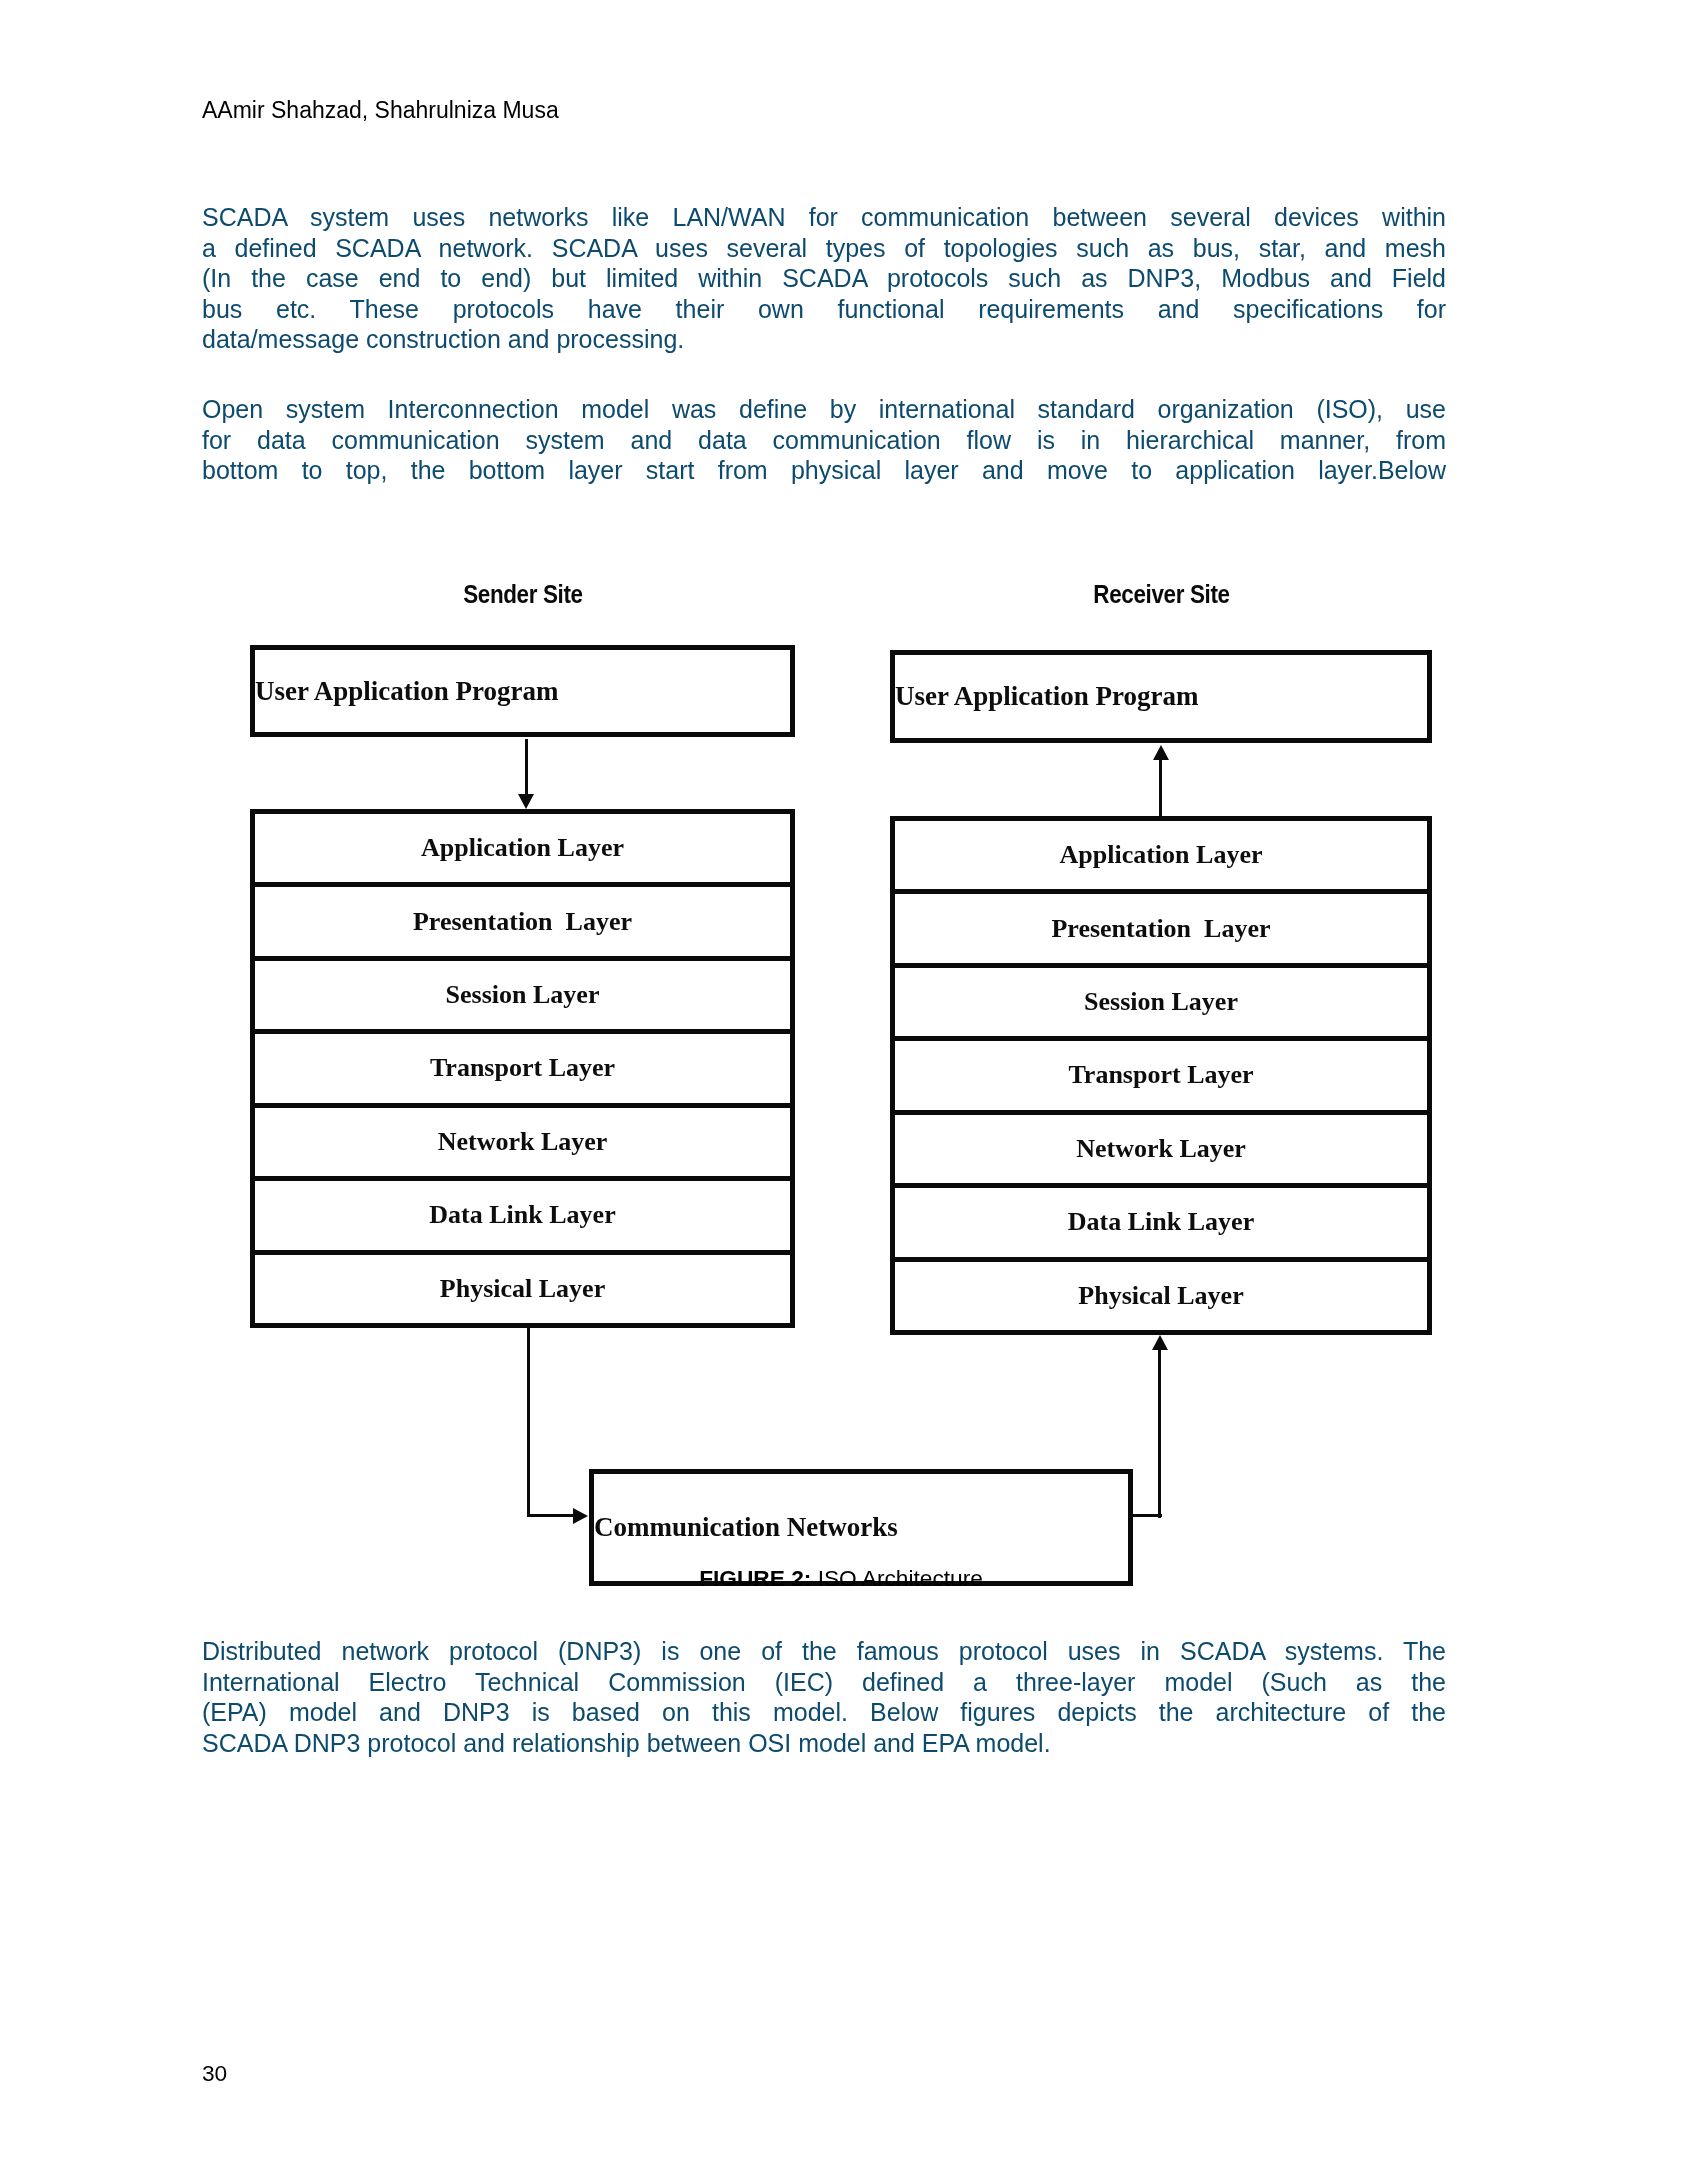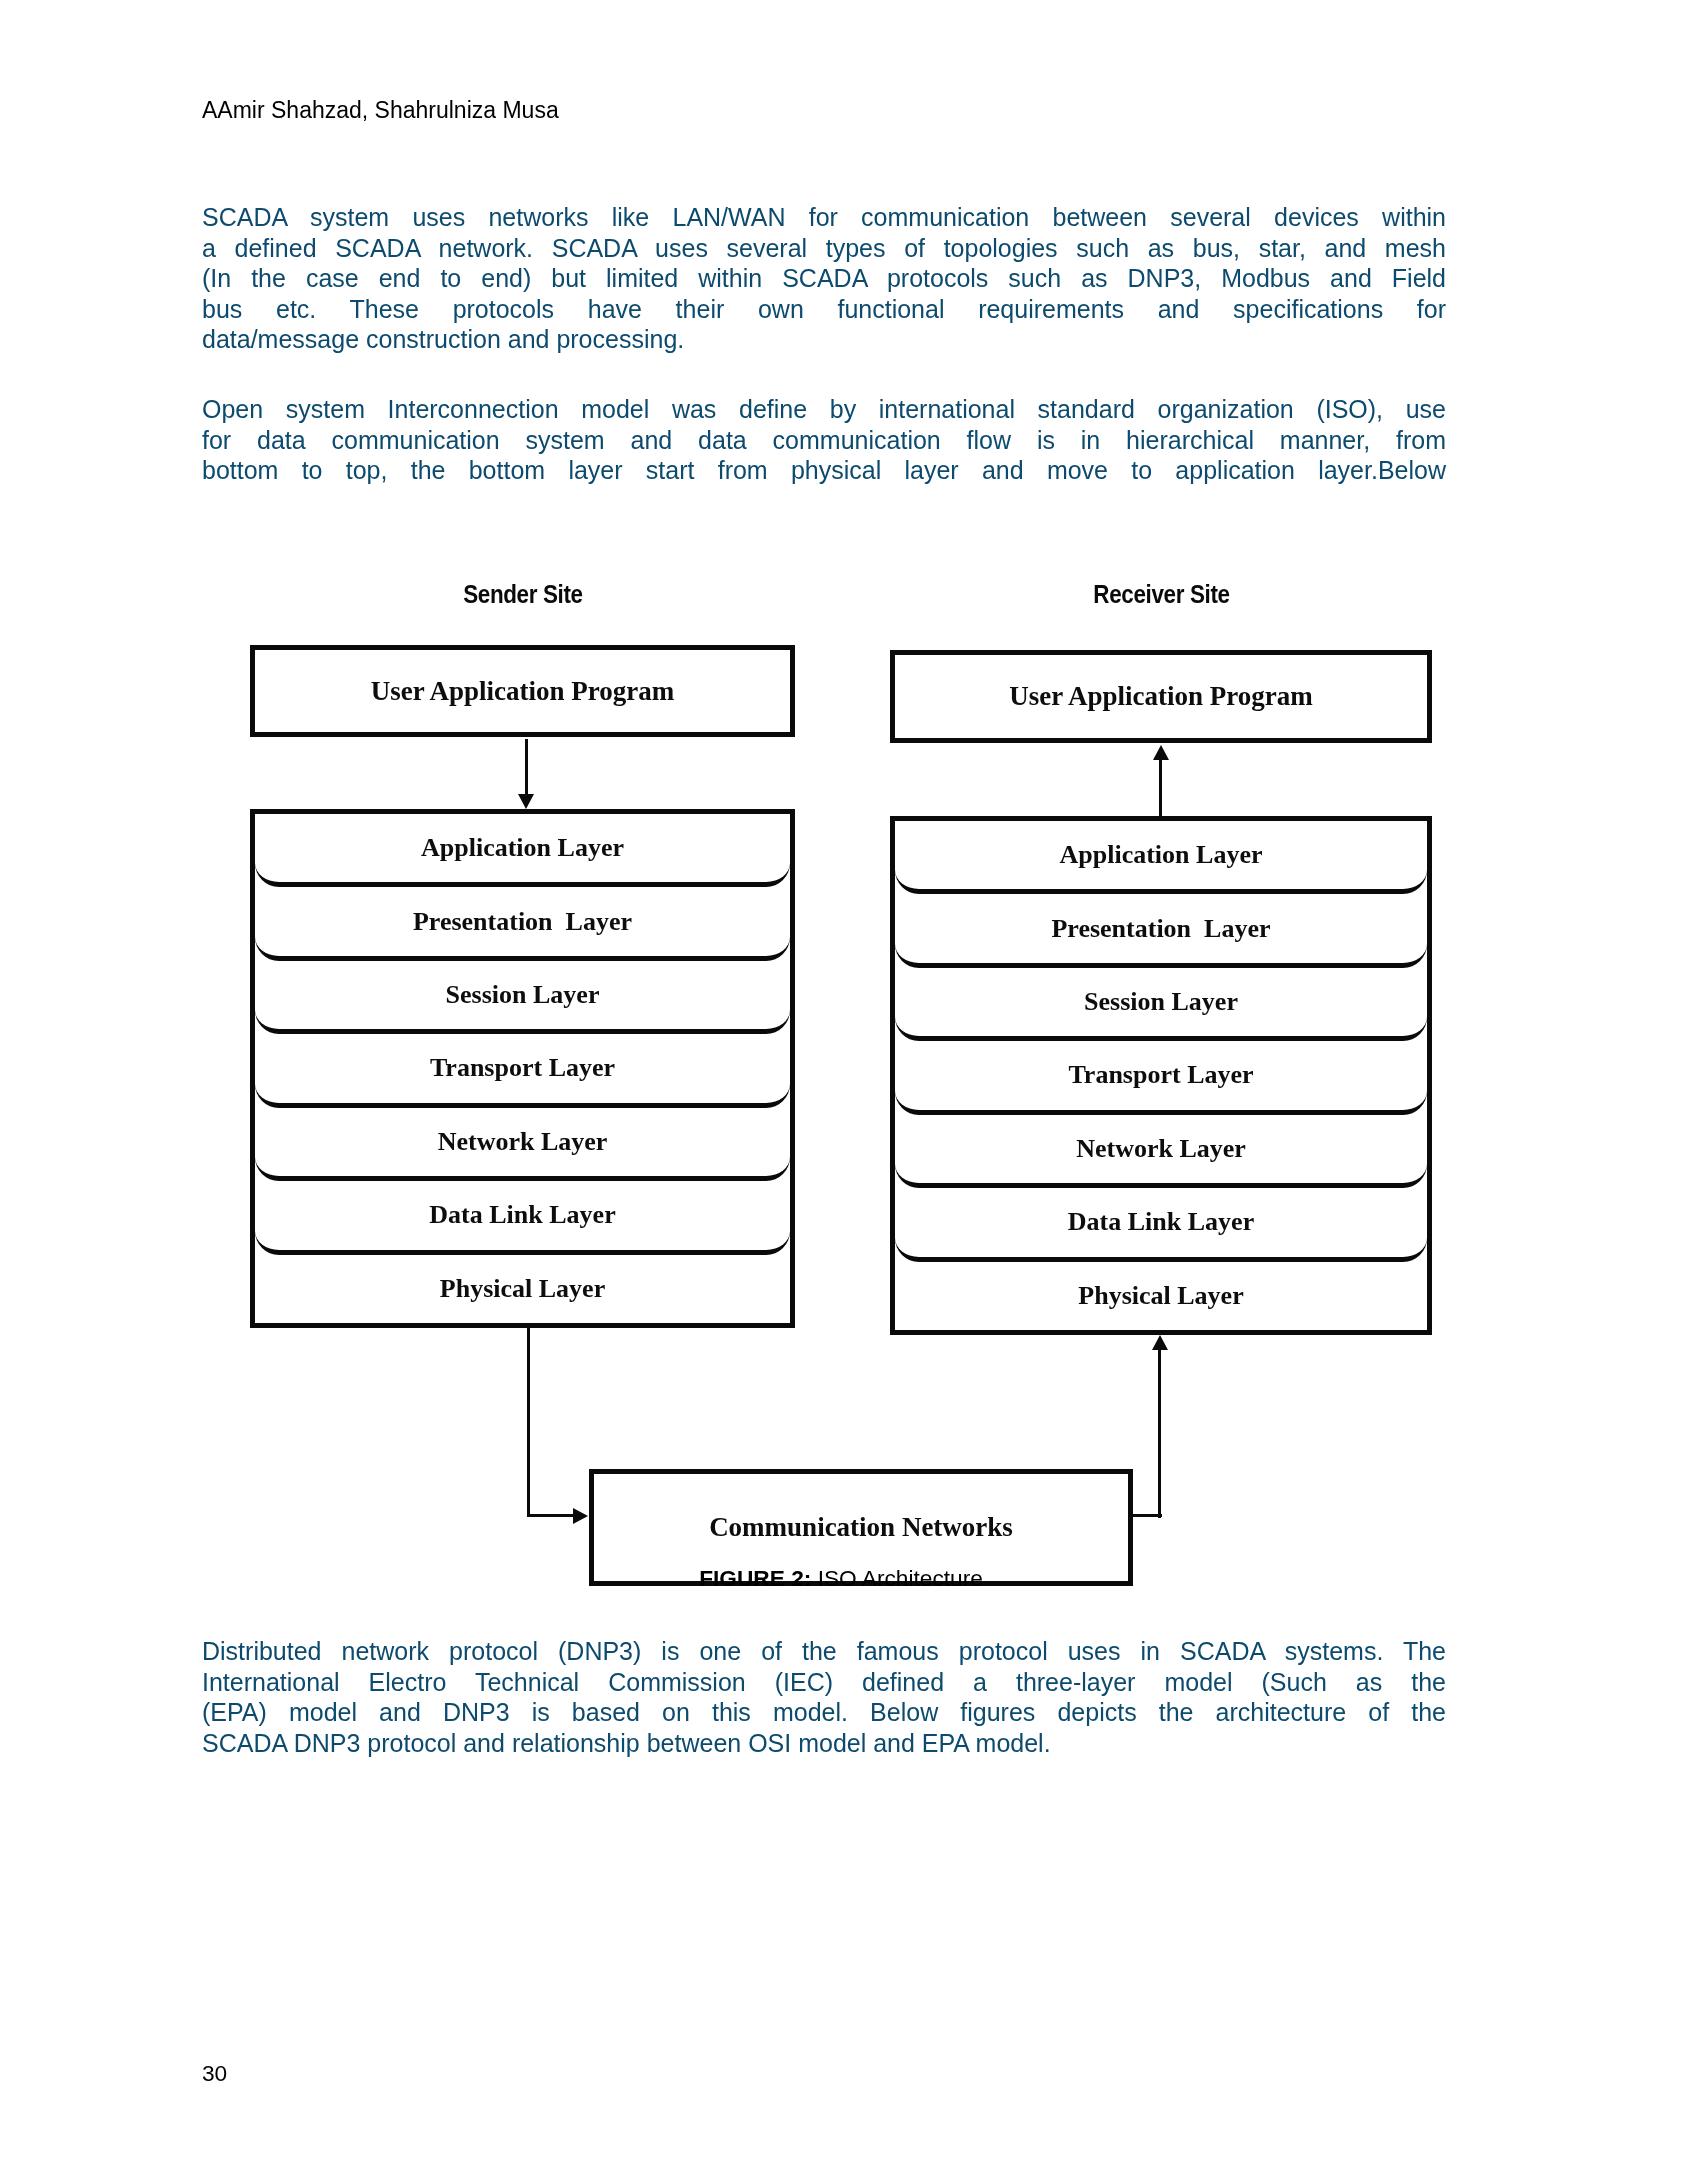--- a/index.html
+++ b/index.html
@@ -32,38 +32,38 @@
     height:35px;display:flex;align-items:center;justify-content:center;
     font-weight:700;font-size:25.5px;color:#0a0a0a;
     letter-spacing:-0.4px;
   }
   .col-title .squeeze{display:inline-block;transform:scaleX(0.88);}
   .sender-title{left:250px;top:577px;width:545px;}
   .receiver-title{left:890px;top:577px;width:542px;}
 
   .dbox{
     box-sizing:border-box;border:5px solid #0a0a0a;background:#fff;
-    display:flex;align-items:center;justify-content:center;
+    display:flex;align-items:center;justify-content:flex-start;
     font-family:"Liberation Serif", serif;font-weight:700;
     color:#0d0d0d;
   }
   .uap{font-size:27px;}
   .sender-uap{left:250px;top:645px;width:545px;height:92px;}
   .receiver-uap{left:890px;top:650px;width:542px;height:93px;}
 
   .stack{
     box-sizing:border-box;border:5px solid #0a0a0a;background:#fff;
     display:flex;flex-direction:column;
   }
   .sender-stack{left:250px;top:809px;width:545px;height:519px;}
   .receiver-stack{left:890px;top:816px;width:542px;height:519px;}
   .layer-row{
     flex:1;display:flex;align-items:center;justify-content:center;
     border-bottom:5.8px solid #0a0a0a;
-    font-family:"Liberation Serif", serif;font-weight:700;font-size:26px;color:#0d0d0d;border-radius:24px;
+    font-family:"Liberation Serif", serif;font-weight:700;font-size:26px;color:#0d0d0d;
   }
   .layer-row:last-child{border-bottom:none;}
   .layer-row span{white-space:pre;}
 
   .comm-box{left:589px;top:1469px;width:544px;height:117px;font-size:27px;}
 
   .line{background:#0a0a0a;}
   
   .head{width:0;height:0;}
   .head.down{border-left:8.2px solid transparent;border-right:8.2px solid transparent;border-top:15px solid #0a0a0a;}

